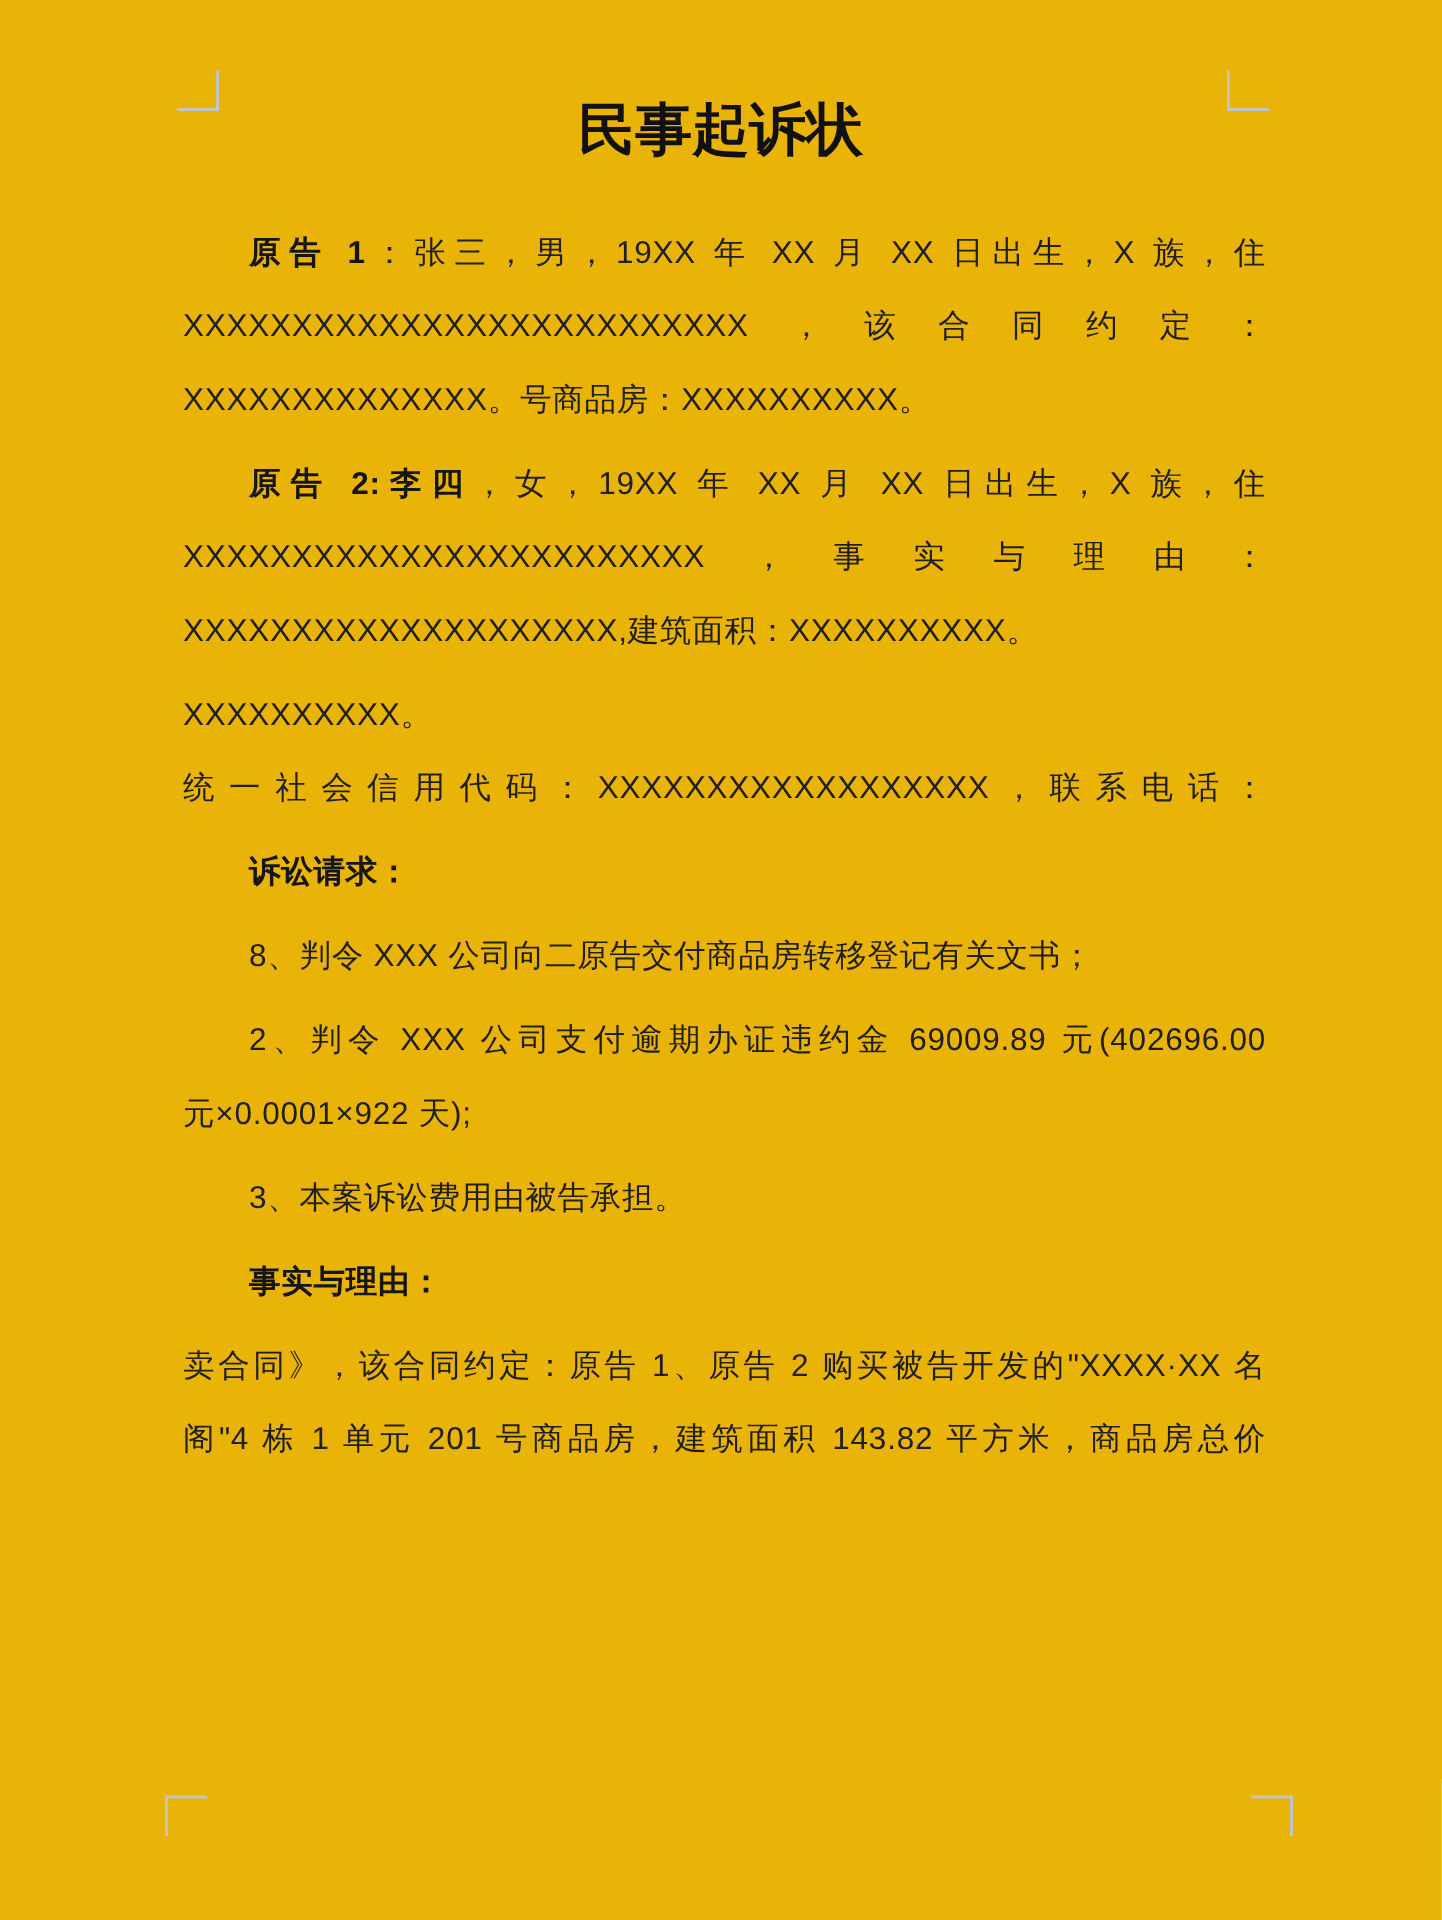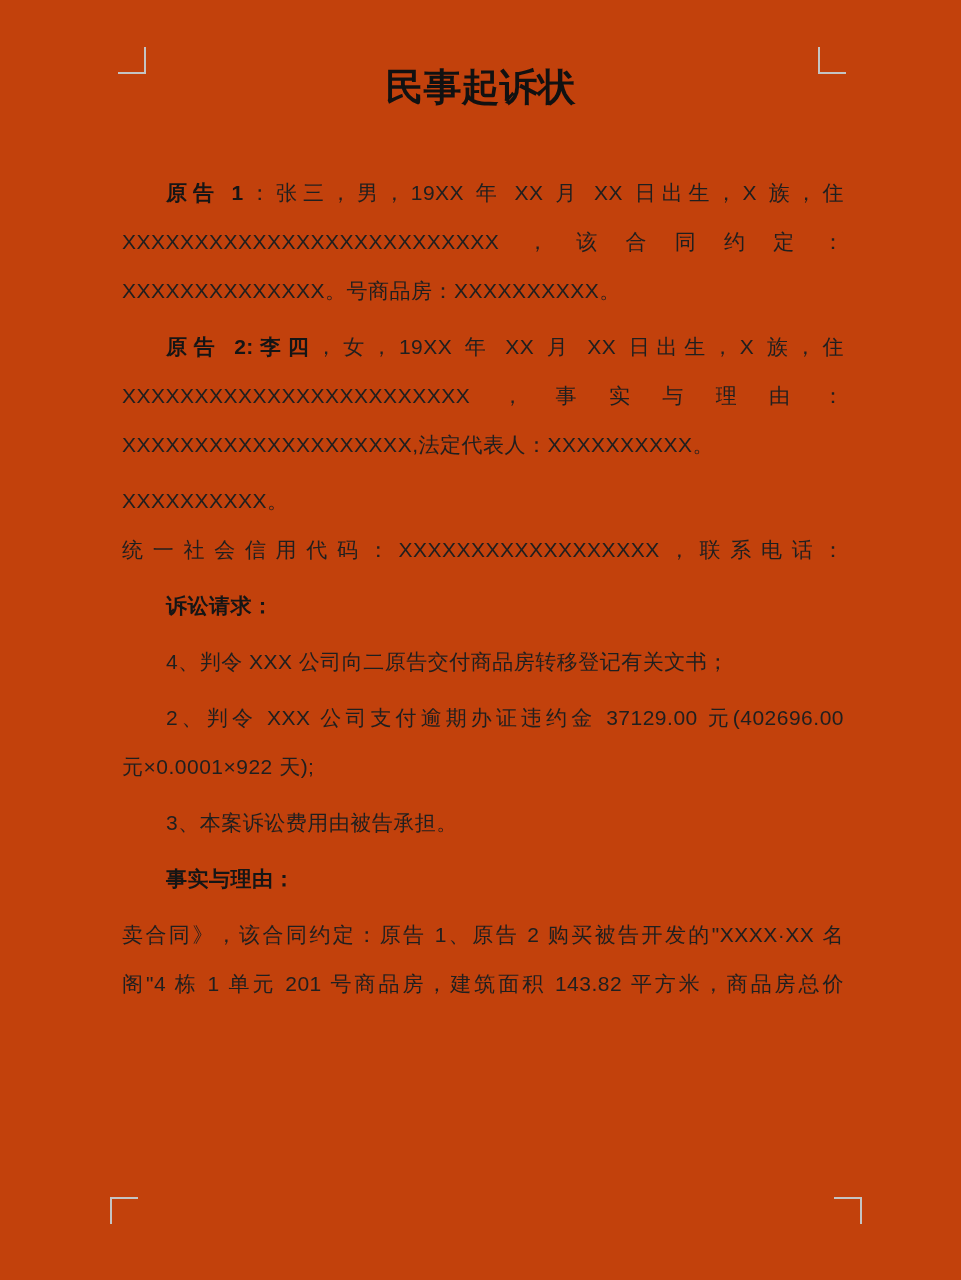--- a/index.html
+++ b/index.html
@@ -4,21 +4,21 @@
 <style>
   html,body{margin:0;padding:0;}
   body{
     background:#f6f6f6;
     font-family:"Liberation Sans","DejaVu Sans",sans-serif;
   }
   .page{
     position:relative;
     width:961px;height:1280px;
     margin:0 auto;
-    background:#c2410c;
+    background:#eab308;
     color:#1f1f1f;
     overflow:hidden;
   }
   
   .corner{position:absolute;width:26px;height:25px;}
   .corner.tl{left:118px;top:47px;border-right:2px solid #c4c4c4;border-bottom:2px solid #c4c4c4;}
   .corner.tr{left:818px;top:47px;border-left:2px solid #c4c4c4;border-bottom:2px solid #c4c4c4;}
   .corner.bl{left:110px;top:1197px;border-left:2px solid #c4c4c4;border-top:2px solid #c4c4c4;}
   .corner.br{left:834px;top:1197px;border-right:2px solid #c4c4c4;border-top:2px solid #c4c4c4;}
 
@@ -28,21 +28,21 @@
     font-family:"Liberation Serif","DejaVu Serif",serif;
     font-weight:bold;
     font-size:38px;
     line-height:1.15;
     color:#111;
   }
   .doc-body{
     position:absolute;
     left:122px;
     width:722px;
-    top:168px;
+    top:144px;
   }
   .para{margin:0 0 7px 0;}
   .line{
     font-size:21px;
     line-height:49px;
     letter-spacing:0.5px;
     text-align:justify;
     color:#1f1f1f;
   }
   .line.flush{text-align-last:justify;}
@@ -62,34 +62,34 @@
 
   <div class="doc-body">
       <div class="para">
         <div class="line ind flush"><span class="b">原告 1</span><span>：张三，男，19XX 年 XX 月 XX 日出生，X 族，住</span></div>
         <div class="line flush"><span>XXXXXXXXXXXXXXXXXXXXXXXXXX，该合同约定：</span></div>
         <div class="line"><span>XXXXXXXXXXXXXX。号商品房：XXXXXXXXXX。</span></div>
       </div>
       <div class="para">
         <div class="line ind flush"><span class="b">原告 2:李四</span><span>，女，19XX 年 XX 月 XX 日出生，X 族，住</span></div>
         <div class="line flush"><span>XXXXXXXXXXXXXXXXXXXXXXXX，事实与理由：</span></div>
-        <div class="line"><span>XXXXXXXXXXXXXXXXXXXX,法定代表人：XXXXXXXXXX。</span></div>
+        <div class="line"><span>XXXXXXXXXXXXXXXXXXXX,建筑面积：XXXXXXXXXX。</span></div>
       </div>
       <div class="para">
         <div class="line"><span>XXXXXXXXXX。</span></div>
         <div class="line flush"><span>统一社会信用代码：XXXXXXXXXXXXXXXXXX，联系电话：</span></div>
       </div>
       <div class="para">
         <div class="line ind"><span class="b">诉讼请求：</span></div>
       </div>
       <div class="para">
-        <div class="line ind"><span>4、判令 XXX 公司向二原告交付商品房转移登记有关文书；</span></div>
+        <div class="line ind"><span>8、判令 XXX 公司向二原告交付商品房转移登记有关文书；</span></div>
       </div>
       <div class="para">
-        <div class="line ind flush"><span>2、判令 XXX 公司支付逾期办证违约金 37129.00 元(402696.00</span></div>
+        <div class="line ind flush"><span>2、判令 XXX 公司支付逾期办证违约金 69009.89 元(402696.00</span></div>
         <div class="line"><span>元×0.0001×922 天);</span></div>
       </div>
       <div class="para">
         <div class="line ind"><span>3、本案诉讼费用由被告承担。</span></div>
       </div>
       <div class="para">
         <div class="line ind"><span class="b">事实与理由：</span></div>
       </div>
       <div class="para">
         <div class="line flush"><span>卖合同》，该合同约定：原告 1、原告 2 购买被告开发的"XXXX·XX 名</span></div>

